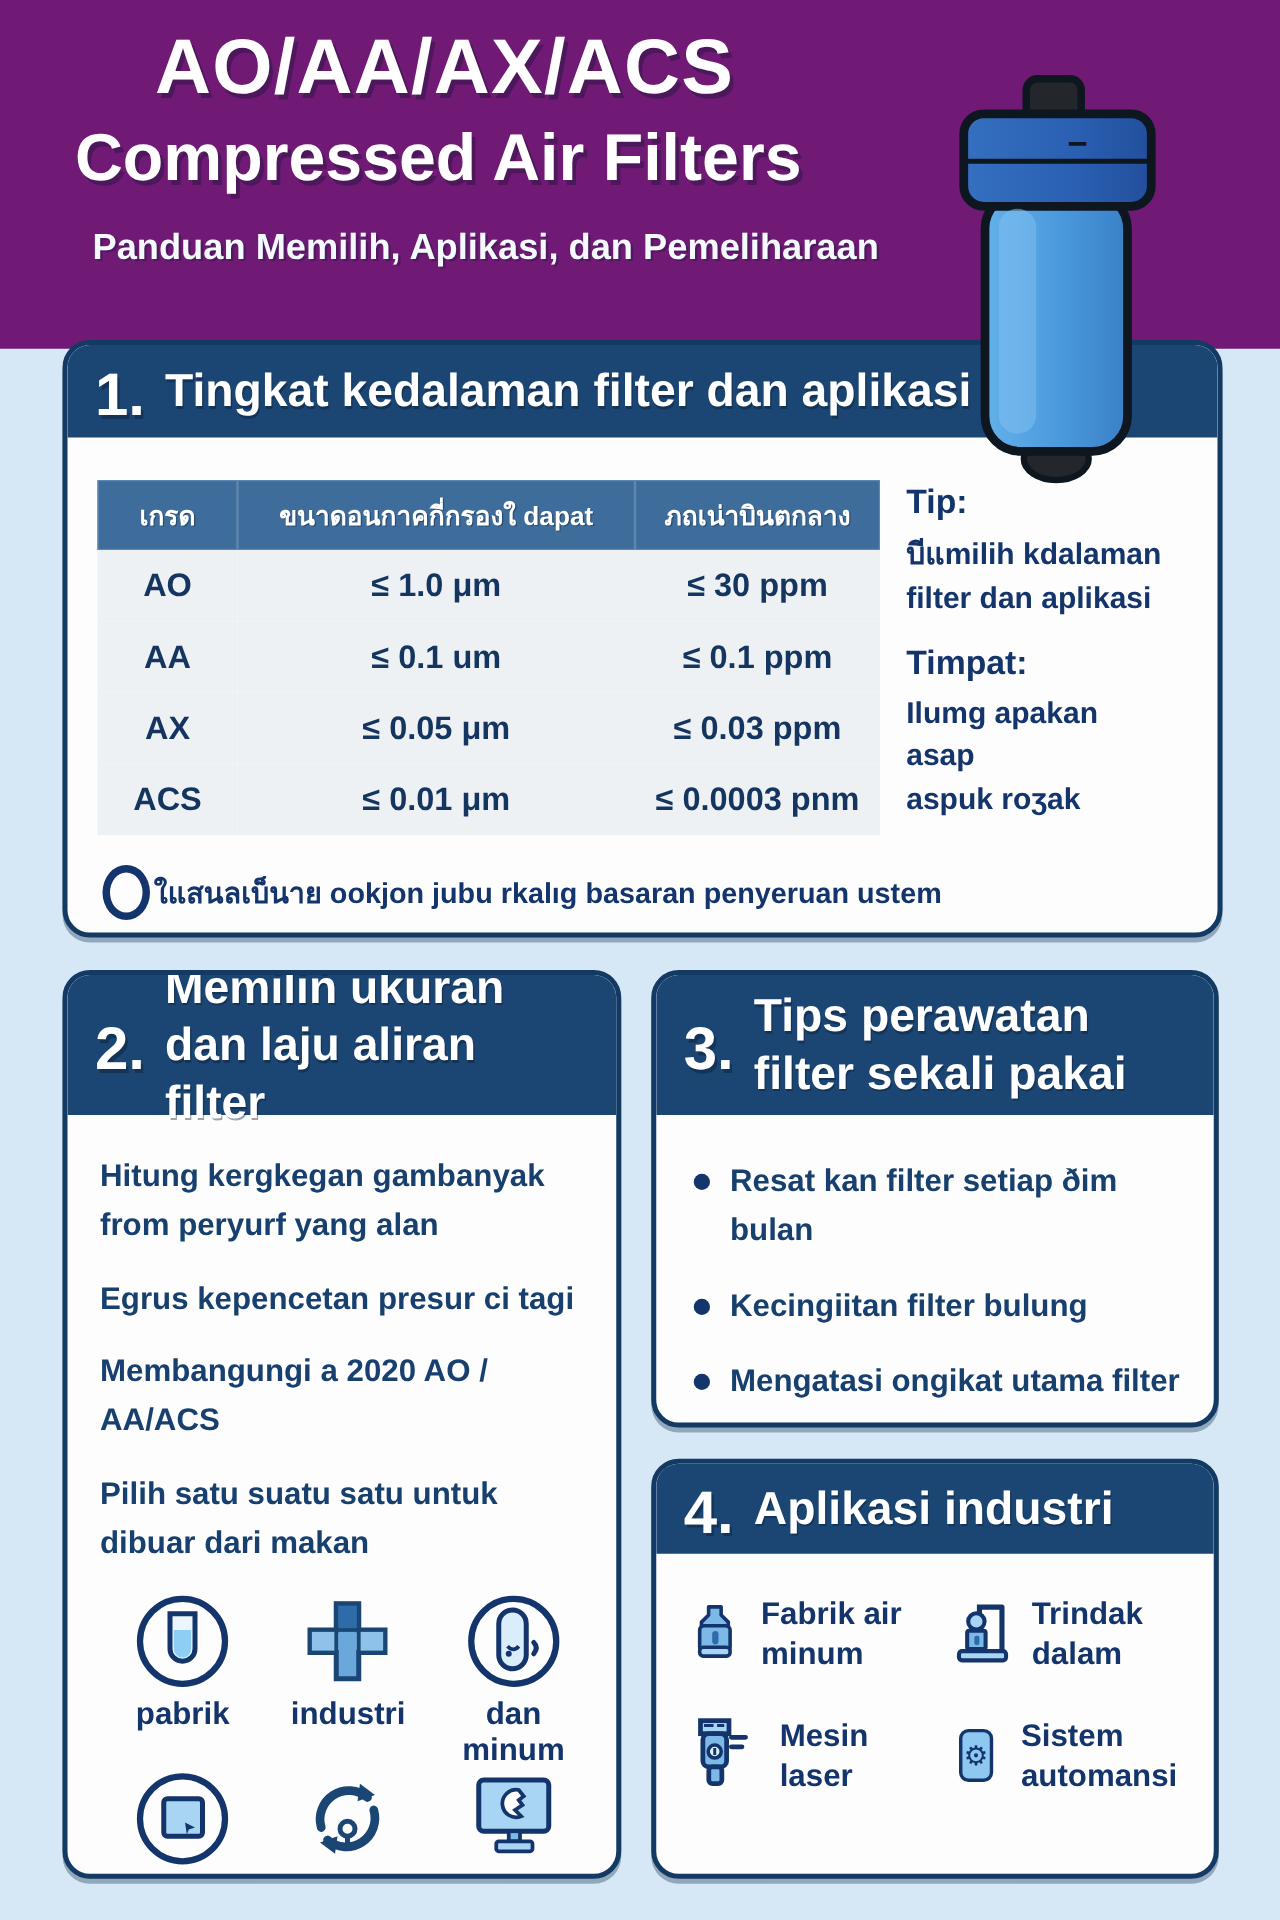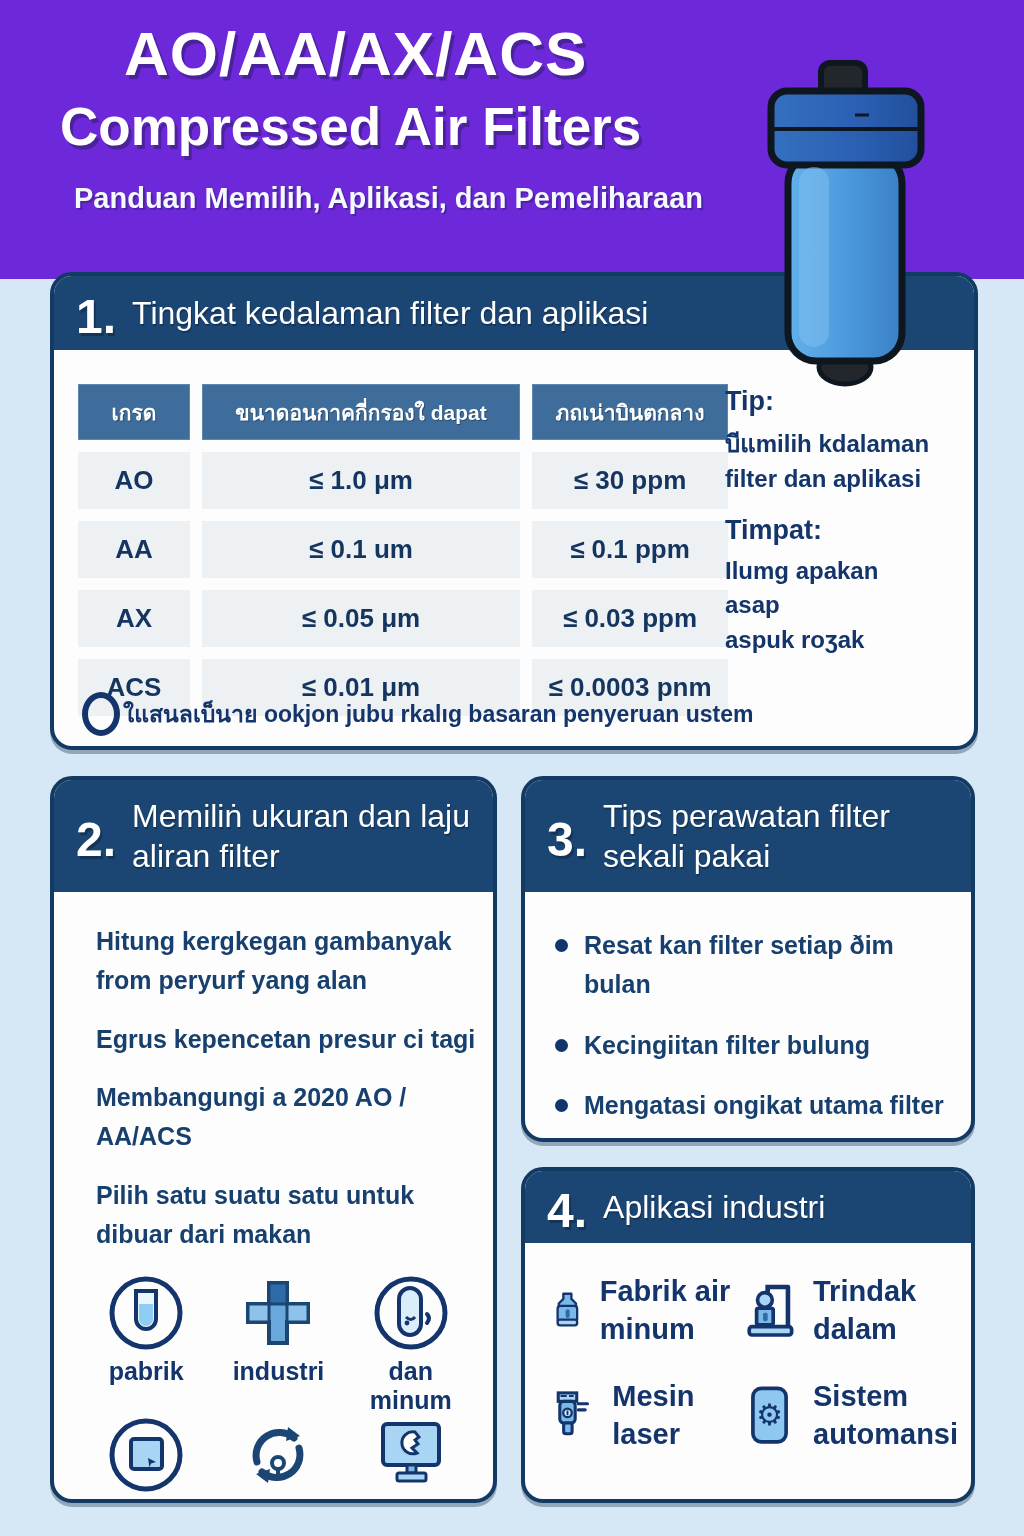--- a/index.html
+++ b/index.html
@@ -3,77 +3,77 @@
 <meta charset="utf-8">
 <style>
   html,body{margin:0;padding:0;}
   .canvas{
     position:relative; width:1024px; height:1536px; overflow:hidden;
     background:#d6e8f6;
     font-family:"Liberation Sans", sans-serif;
     color:#17396b;
   }
   
-  .hero{position:absolute; left:0; top:0; width:1024px; height:279px; background:#6d28d9;}
+  .hero{position:absolute; left:0; top:0; width:1024px; height:279px; background:#701a75;}
   .hero-t1{position:absolute; left:124px; top:18px; font-size:62px; font-weight:700; color:#fff;
            text-shadow:3px 4px 0 rgba(8,24,44,.35); letter-spacing:1px;}
   .hero-t2{position:absolute; left:60px; top:96px; font-size:53px; font-weight:700; color:#fff;
            text-shadow:3px 4px 0 rgba(8,24,44,.35);text-align:center;}
   .hero-sub{position:absolute; left:74px; top:182px; font-size:29px; font-weight:700; color:#f4f9fd;
            text-shadow:2px 2px 0 rgba(8,24,44,.3);}
   
   .filter-art{position:absolute; left:763px; top:55px; width:168px; height:338px; z-index:6;}
   
   .panel{position:absolute; background:#fdfdfe; border:4px solid #133a63; border-radius:22px;
          box-sizing:border-box; overflow:hidden; box-shadow:0 4px 0 rgba(16,45,80,.35); z-index:2;}
   .panel-bar{display:flex; align-items:center; gap:16px; background:#1b4673; padding:0 22px; color:#fff;}
   .bar-num{font-size:48px; font-weight:700; line-height:1; transform:translateY(4px);
            text-shadow:2px 3px 0 rgba(8,24,44,.4);}
-  .bar-title{font-size:32px; font-weight:400; line-height:1.25; text-shadow:1px 2px 0 rgba(8,24,44,.4);}
+  .bar-title{font-size:37px; font-weight:700; line-height:1.25; text-shadow:1px 2px 0 rgba(8,24,44,.4);}
   .panel-body{position:relative;}
   
   .s1{left:50px; top:272px; width:928px; height:478px;}
   .s1 .panel-bar{height:74px;}
   .s1 .panel-body{height:396px;}
   .grade-table{position:absolute; left:24px; top:34px; display:grid;
-     grid-template-columns:112px 318px 196px; grid-template-rows:56px repeat(4,57px); gap:12px;}
+     grid-template-columns:112px 318px 196px; grid-template-rows:56px repeat(4,57px); gap:0;}
   .th{background:#3e6d9c; color:#fff; font-weight:700; font-size:21px;
       display:flex; align-items:center; justify-content:center; text-align:center;
       border:1px solid #5d87b0; text-shadow:1px 1px 0 rgba(8,24,44,.4);}
   .td{background:#eef1f4; color:#14355f; font-weight:700; font-size:26px;
       display:flex; align-items:center; justify-content:center;}
   .tip{position:absolute; left:671px; top:36px; width:236px; color:#14356b;}
   .tip-h{font-size:27px; font-weight:700; margin-bottom:10px;}
   .tip-line{font-size:24px; font-weight:700; line-height:1.45;}
   .tip-h2{font-size:27px; font-weight:700; margin:18px 0 8px 0;}
   .note{position:absolute; left:28px; top:342px; display:flex; align-items:center; gap:3px;}
   .note-circle{width:26px; height:32px; border:6px solid #14356b; border-radius:50%; flex:0 0 auto;}
   .note-text{font-size:23px; font-weight:700; color:#14356b;}
   
   .s2{left:50px; top:776px; width:447px; height:727px;}
   .s2 .panel-bar{height:112px;}
   .s2 .panel-body{padding:30px 16px 0 26px;}
-  .para{font-size:25px; font-weight:700; line-height:1.55; color:#17406e; margin:0 0 20px 16px;}
+  .para{font-size:25px; font-weight:700; line-height:1.55; color:#17406e; margin:0 0 20px 0;}
   .icon-grid{display:grid; grid-template-columns:1fr 1fr 1fr; margin-top:16px; text-align:center;}
   .icon-cell{display:flex; flex-direction:column; align-items:center; gap:4px;}
   .icon-label{font-size:25px; font-weight:700; color:#14356b;}
   
   .s3{left:521px; top:776px; width:454px; height:366px;}
   .s3 .panel-bar{height:112px;}
   .s3 .panel-body{padding:34px 14px 0 30px;}
   .bullet{display:flex; gap:16px; margin-bottom:22px; align-items:flex-start;}
   .bullet-dot{width:13px; height:13px; border-radius:50%; background:#14356b; margin-top:13px; flex:0 0 auto;}
   .bullet-text{font-size:25px; font-weight:700; line-height:1.55; color:#17406e;}
   
   .s4{left:521px; top:1167px; width:454px; height:336px;}
   .s4 .panel-bar{height:72px;}
   .s4 .panel-body{padding:30px 8px 0 24px; display:grid; grid-template-columns:1fr 1fr;
                   column-gap:6px; row-gap:30px;}
   .app-item{display:flex; align-items:center; gap:14px;}
-  .app-label{font-size:29px; font-weight:700; color:#14356b; line-height:1.3; max-width:150px;}
+  .app-label{font-size:25px; font-weight:700; color:#14356b; line-height:1.3; max-width:150px;}
 </style>
 </head>
 <body>
 
 <div class="canvas">
 
   <div class="hero">
     <div class="hero-t1">AO/AA/AX/ACS</div>
     <div class="hero-t2">Compressed Air Filters</div>
     <div class="hero-sub">Panduan Memilih, Aplikasi, dan Pemeliharaan</div>

